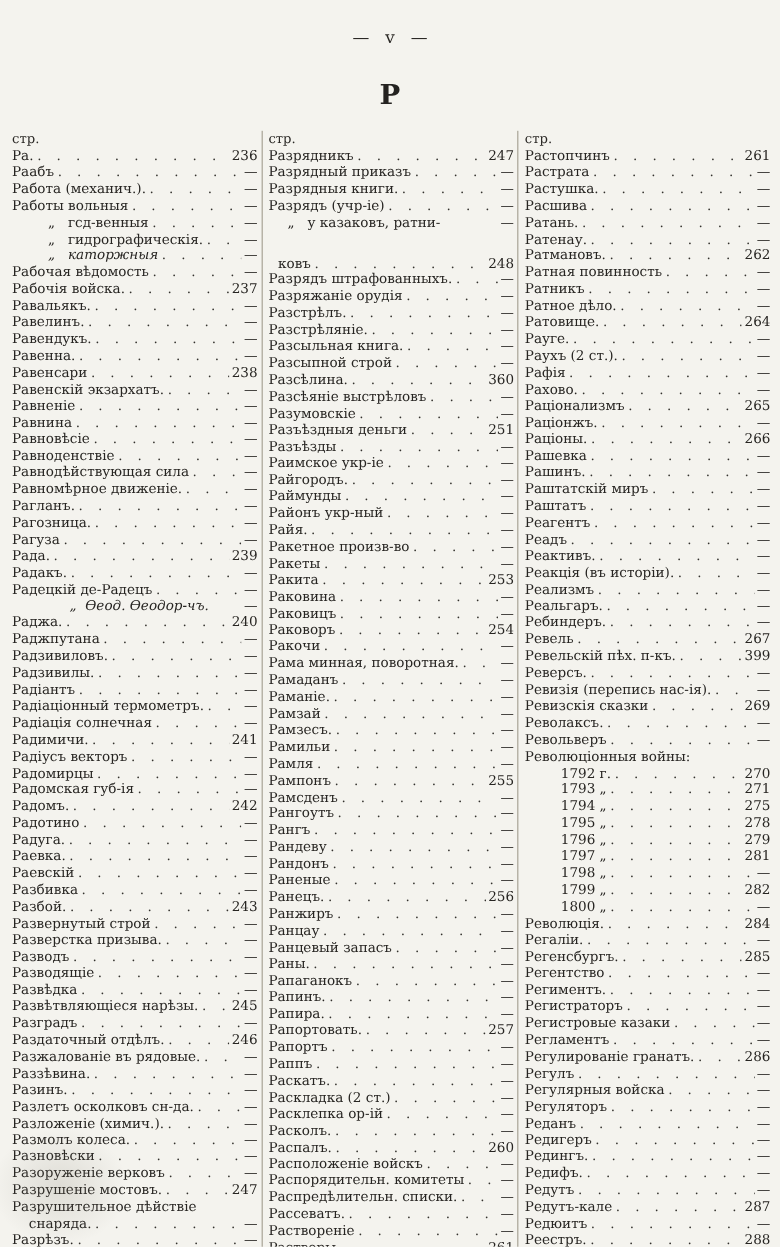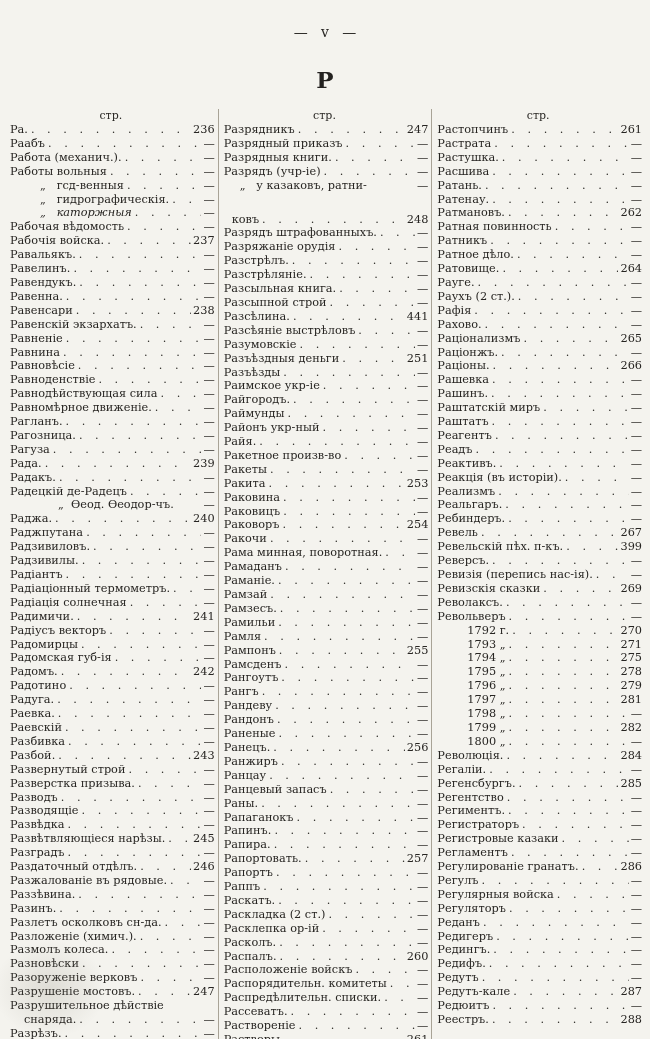--- a/index.html
+++ b/index.html
@@ -24,21 +24,21 @@
     text-align:center; margin-top:26px;
     font-size:23px; font-weight:bold; color:#242220;
   }
   .cols {
     display:flex; margin-top:16px; padding:0 5px;
     align-items:stretch;
   }
   .col { flex:1 1 0; min-width:0; padding:0 3px 0 5px; }
   .col + .col { border-left:1px solid #a8a396; }
   .col-header {
-    text-align:center; font-size:11px; line-height:14px;
+    text-align:left; font-size:11px; line-height:14px;
     padding-right:3px; color:#2a2825;
   }
   .row {
     display:flex; align-items:baseline;
     line-height:13.9px; font-size:11.3px;
     white-space:nowrap; overflow:hidden;
     color:#272522;
   }
   .row .t { white-space:pre; flex:0 0 auto; }
   .row .dots {
@@ -187,21 +187,21 @@
           <span class="t">Радакъ.</span>
           <span class="dots">. . . . . . . . . . . . . . . . . . . . . . . . . . . . . . . . . . . . . . . . </span>
           <span class="p">—</span>
         </div>
         <div class="row">
           <span class="t">Радецкій де-Радецъ</span>
           <span class="dots">. . . . . . . . . . . . . . . . . . . . . . . . . . . . . . . . . . . . . . . . </span>
           <span class="p">—</span>
         </div>
         <div class="row">
-          <span class="t" style="padding-left: 48px;">„  Ѳеод. Ѳеодор-чъ.</span>
+          <span class="t" style="padding-left: 48px; font-style: italic;">„  Ѳеод. Ѳеодор-чъ.</span>
           <span class="fill"></span>
           <span class="p">—</span>
         </div>
         <div class="row">
           <span class="t">Раджа.</span>
           <span class="dots">. . . . . . . . . . . . . . . . . . . . . . . . . . . . . . . . . . . . . . . . </span>
           <span class="p">240</span>
         </div>
         <div class="row">
           <span class="t">Раджпутана</span>
@@ -446,21 +446,21 @@
           <span class="p">—</span>
         </div>
         <div class="row">
           <span class="t">Разсыпной строй</span>
           <span class="dots">. . . . . . . . . . . . . . . . . . . . . . . . . . . . . . . . . . . . . . . . </span>
           <span class="p">—</span>
         </div>
         <div class="row">
           <span class="t">Разсѣлина.</span>
           <span class="dots">. . . . . . . . . . . . . . . . . . . . . . . . . . . . . . . . . . . . . . . . </span>
-          <span class="p">441</span>
+          <span class="p">360</span>
         </div>
         <div class="row">
           <span class="t">Разсѣяніе выстрѣловъ</span>
           <span class="dots">. . . . . . . . . . . . . . . . . . . . . . . . . . . . . . . . . . . . . . . . </span>
           <span class="p">—</span>
         </div>
         <div class="row">
           <span class="t">Разумовскіе</span>
           <span class="dots">. . . . . . . . . . . . . . . . . . . . . . . . . . . . . . . . . . . . . . . . </span>
           <span class="p">—</span>
@@ -897,20 +897,24 @@
           <span class="t">Револаксъ.</span>
           <span class="dots">. . . . . . . . . . . . . . . . . . . . . . . . . . . . . . . . . . . . . . . . </span>
           <span class="p">—</span>
         </div>
         <div class="row">
           <span class="t">Револьверъ</span>
           <span class="dots">. . . . . . . . . . . . . . . . . . . . . . . . . . . . . . . . . . . . . . . . </span>
           <span class="p">—</span>
         </div>
         <div class="row">
+          <span class="t">Революціонныя войны:</span>
+          <span class="fill"></span>
+        </div>
+        <div class="row">
           <span class="t" style="padding-left: 30px;">1792 г.</span>
           <span class="dots">. . . . . . . . . . . . . . . . . . . . . . . . . . . . . . . . . . . . . . . . </span>
           <span class="p">270</span>
         </div>
         <div class="row">
           <span class="t" style="padding-left: 30px;">1793 „</span>
           <span class="dots">. . . . . . . . . . . . . . . . . . . . . . . . . . . . . . . . . . . . . . . . </span>
           <span class="p">271</span>
         </div>
         <div class="row">

